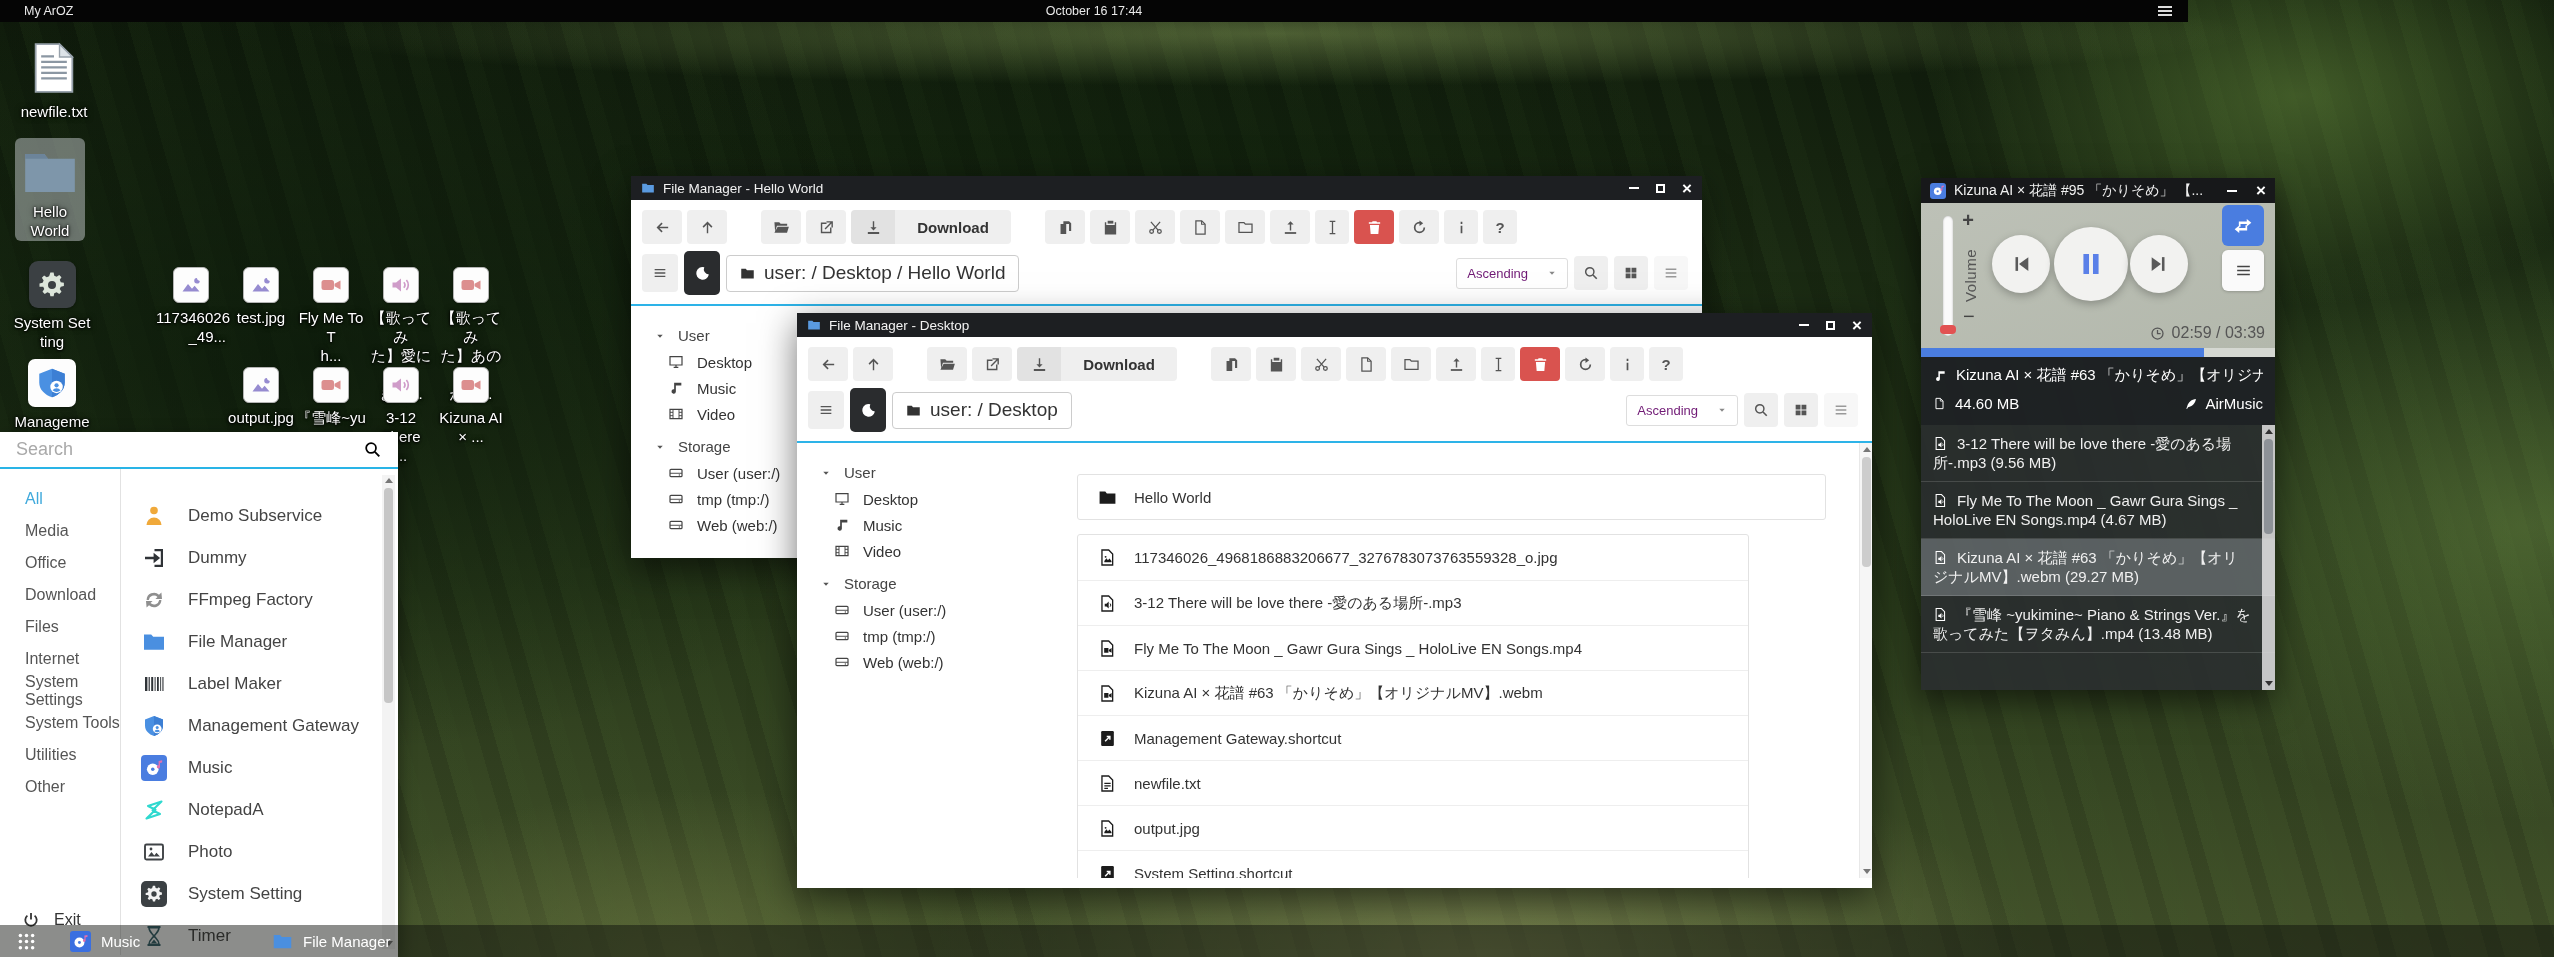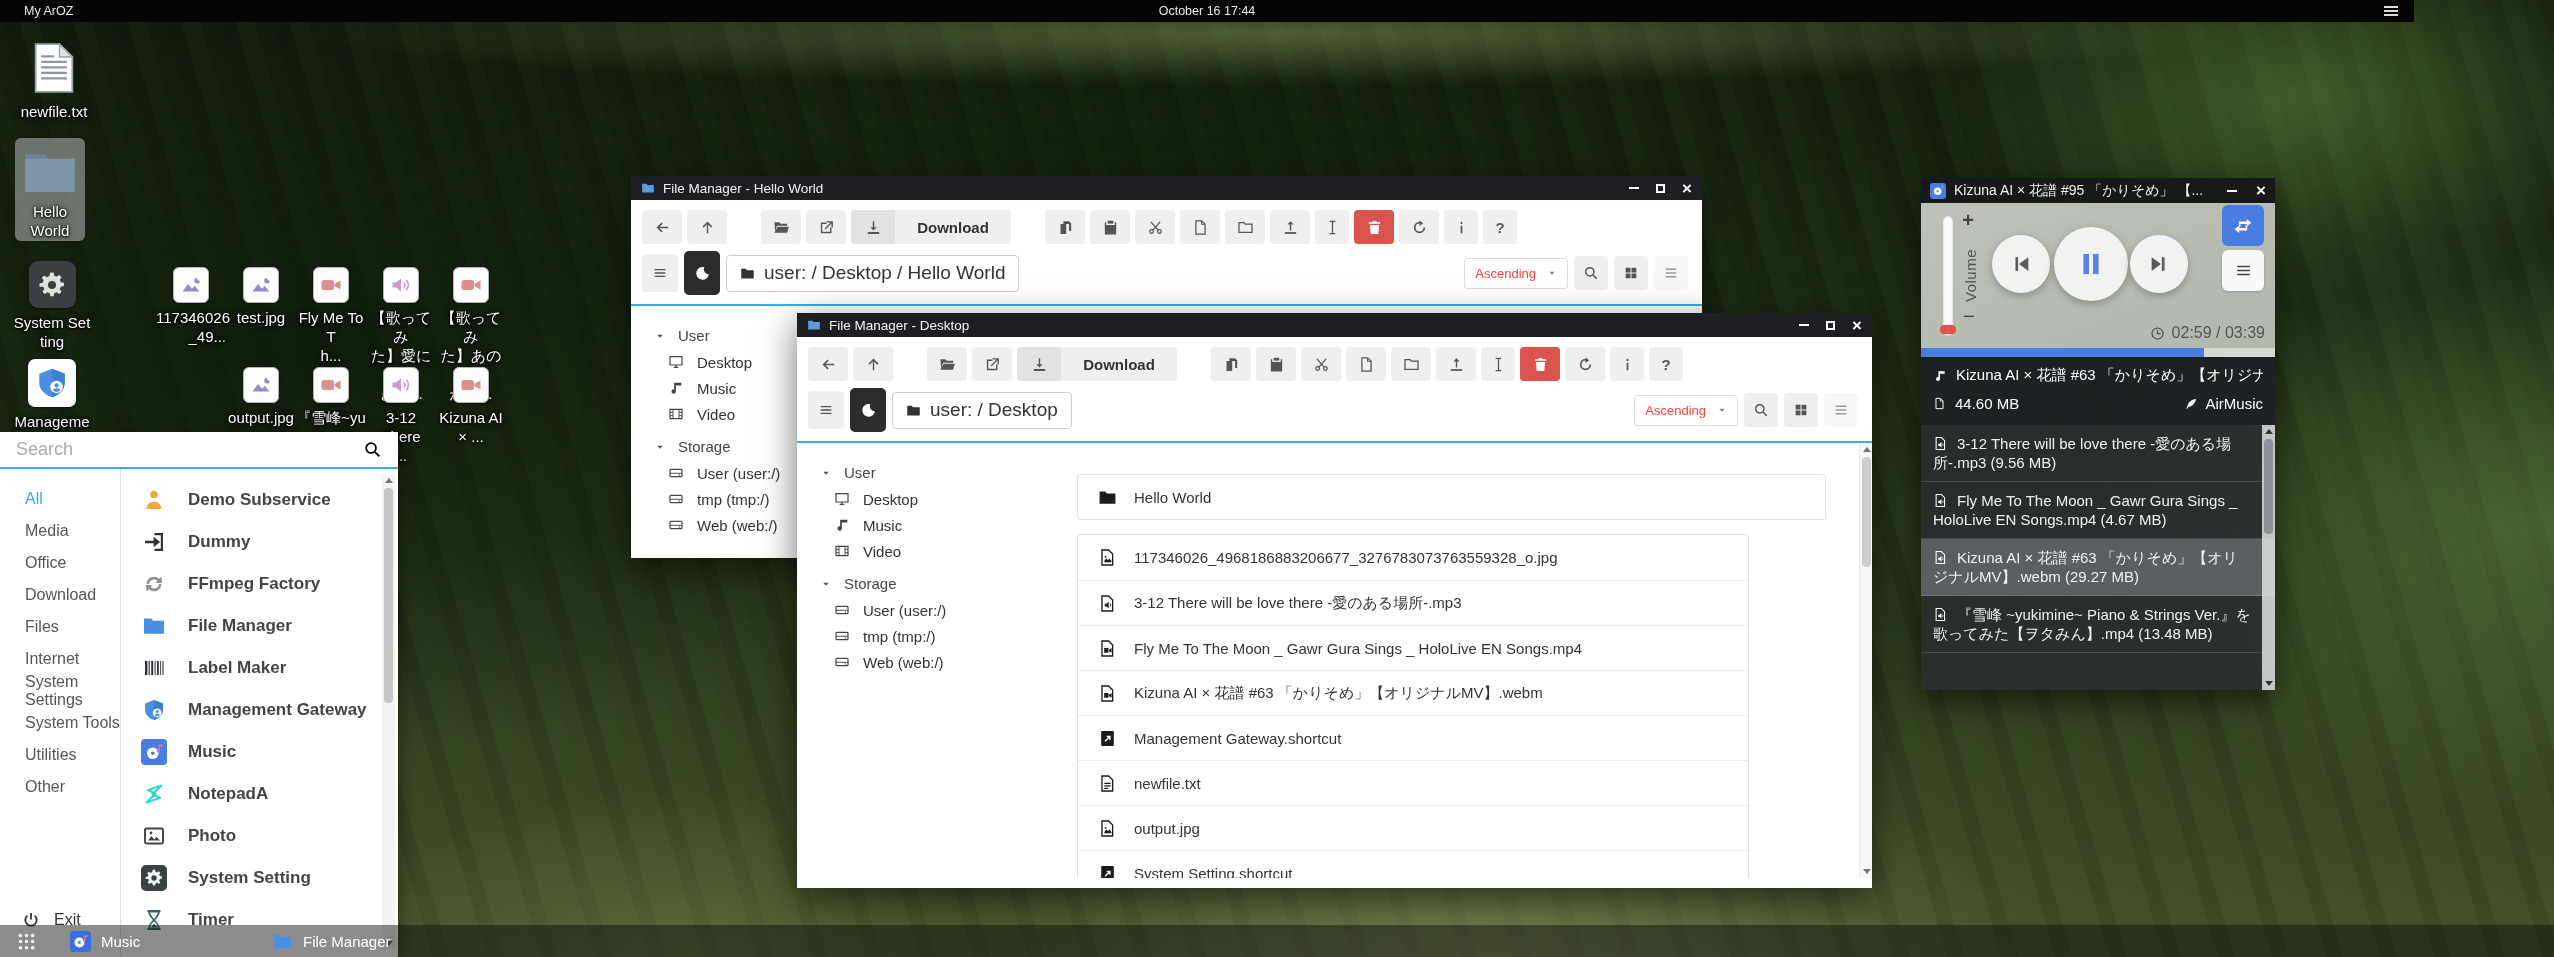--- a/index.html
+++ b/index.html
@@ -16,21 +16,21 @@
       radial-gradient(ellipse 620px 420px at 99% 55%, rgba(150,190,95,.33), transparent 70%),
       radial-gradient(ellipse 760px 300px at 58% 100%, rgba(165,170,110,.5), transparent 72%),
       radial-gradient(ellipse 520px 240px at 27% 100%, rgba(120,132,72,.45), transparent 70%),
       radial-gradient(ellipse 900px 520px at 12% 38%, rgba(8,22,8,.72), transparent 75%),
       radial-gradient(ellipse 850px 430px at 45% 28%, rgba(12,30,10,.6), transparent 72%),
       repeating-linear-gradient(74deg, rgba(0,0,0,.10) 0 16px, rgba(60,90,40,.08) 16px 34px, transparent 34px 52px),
       linear-gradient(180deg,#0f1b0b 0%,#1b2b13 32%,#28391a 62%,#44532b 100%);
   }
 
   
-  .topbar { position:absolute; left:0; top:0; width:2414px; height:22px; background:#050505;
+  .topbar { position:absolute; left:0; top:0; width:2188px; height:22px; background:#050505;
     color:#e9e9e9; z-index:40; display:flex; align-items:center; font-size:12.5px; }
   .topbar .brand { margin-left:24px; }
   .topbar .clock { position:absolute; left:50%; transform:translateX(-50%); }
   .topbar .menu-lines { position:absolute; right:16px; top:6px; width:14px; }
   .topbar .menu-lines i { display:block; height:2px; background:#ddd; margin-bottom:2px; }
 
   
   .desk-item { position:absolute; text-align:center; color:#fff; font-size:15px; z-index:2; }
   .desk-label { white-space:pre-line; line-height:19px; margin-top:5px;
     text-shadow:0 0 3px rgba(0,0,0,.95), 0 1px 2px rgba(0,0,0,.9), 0 0 6px rgba(0,0,0,.6); }
@@ -69,21 +69,21 @@
   .tb2 { height:38px; min-width:36px; background:#efefef; border-radius:4px; color:#555;
     display:flex; align-items:center; justify-content:center; }
   .tb2 svg { width:16px; height:16px; fill:currentColor; }
   .moon-btn { width:36px; height:44px; background:#2a2c2e; border-radius:5px; color:#fff;
     display:flex; align-items:center; justify-content:center; }
   .moon-btn svg { width:17px; height:17px; fill:currentColor; }
   .breadcrumb { height:37px; border:1px solid #ccc; border-radius:4px; background:#fff; color:#333;
     display:flex; align-items:center; gap:9px; padding:0 13px; font-size:19px; }
   .breadcrumb svg { width:15px; height:15px; fill:#333; }
   .sort-box { margin-left:auto; height:31px; min-width:92px; border:1px solid #ddd; border-radius:3px;
-    background:#fff; color:#ef4444; font-size:13px; display:flex; align-items:center; gap:11px; padding:8px 10px; }
+    background:#fff; color:#701a75; font-size:13px; display:flex; align-items:center; gap:19px; padding:8px 10px; }
   .sort-box svg { width:10px; height:10px; fill:#888; }
   .tbv { height:34px; min-width:34px; background:#efefef; border-radius:4px; color:#555;
     display:flex; align-items:center; justify-content:center; }
   .tbv svg { width:16px; height:16px; fill:currentColor; }
   .tbv.lite { background:#f7f7f7; color:#999; }
   .fm-divider { height:2px; background:#2db3e8; }
   .fm-body { position:relative; background:#fff; overflow:hidden; }
 
   .fm-side { position:absolute; left:0; top:0; bottom:0; padding:16px 0 0 24px; font-size:15px; color:#444; }
   .side-group { display:flex; align-items:center; gap:13px; height:27px; }
@@ -112,21 +112,21 @@
     font-family:"Liberation Sans","DejaVu Sans",sans-serif; }
   .sm-search input::placeholder { color:#a9a9a9; }
   .sm-search svg { position:absolute; right:16px; width:19px; height:19px; fill:none; stroke:#888; }
   .sm-body { display:flex; height:486px; position:relative; }
   .sm-cats { width:121px; border-right:1px solid #e2e2e2; padding-top:14px; }
   .sm-cat { height:32px; display:flex; align-items:center; padding-left:25px; font-size:16px; color:#555; }
   .sm-cat.active { color:#3fa9dc; }
   .sm-exit { position:absolute; left:22px; bottom:26px; display:flex; align-items:center; gap:14px;
     font-size:16px; color:#333;text-align:right; }
   .sm-exit svg { width:18px; height:18px; }
-  .sm-apps { flex:1; padding-top:10px;font-weight:bold; }
+  .sm-apps { flex:1; padding-top:26px; }
   .sm-app { height:42px; display:flex; align-items:center; gap:21px; padding-left:20px; }
   .sm-app .aic { width:26px; height:26px; display:flex; align-items:center; justify-content:center; flex:none; }
   .sm-app .aic svg { width:24px; height:24px; }
   .sm-app .albl { font-size:17px; color:#444; }
   .app-tile-blue { width:26px; height:26px; background:#4a7de0; border-radius:4px; display:flex; align-items:center; justify-content:center; }
   .app-tile-dark { width:26px; height:26px; background:#3b4043; border-radius:5px; display:flex; align-items:center; justify-content:center; }
   .app-tile-blue svg, .app-tile-dark svg { width:20px; height:20px; }
 
   
   .taskbar { position:absolute; left:0; bottom:0; width:2554px; height:32px; z-index:30;

